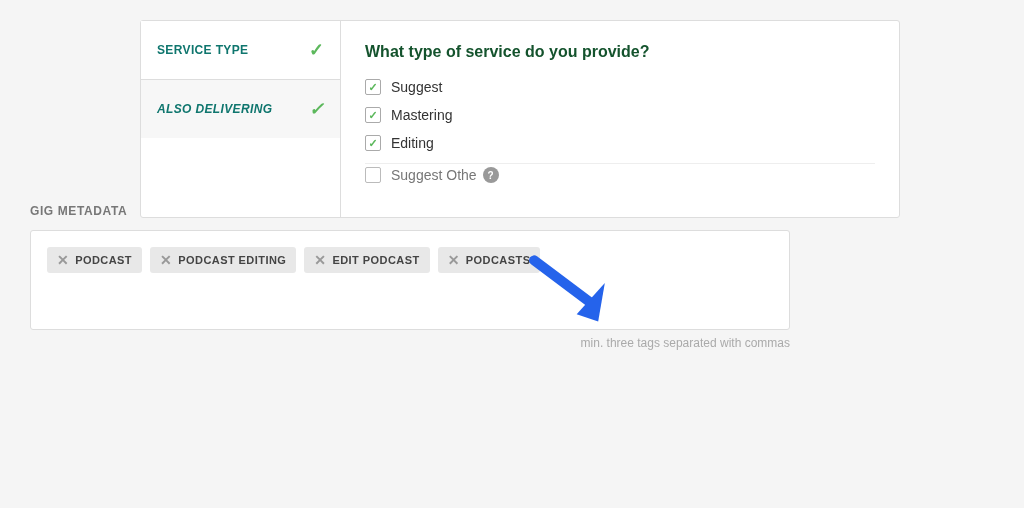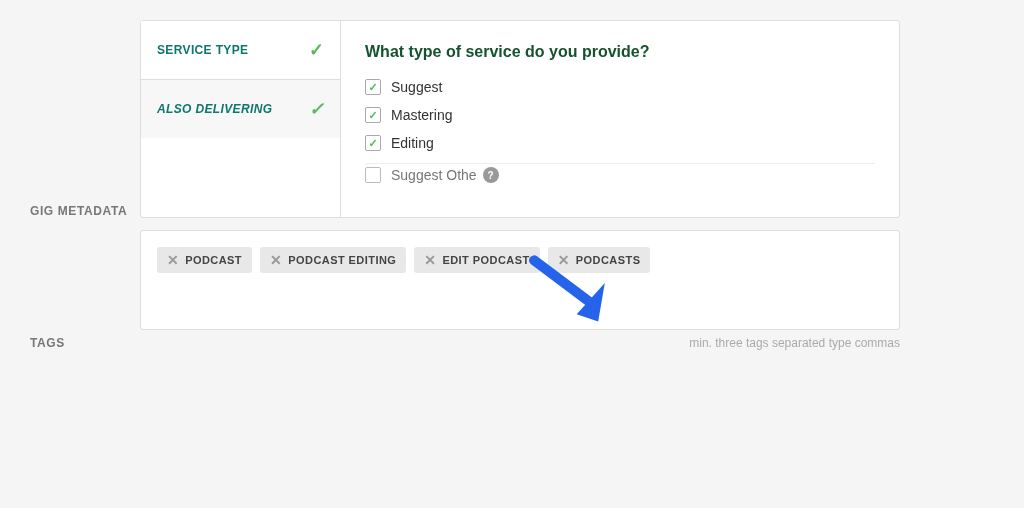--- a/index.html
+++ b/index.html
@@ -285,21 +285,20 @@
     <svg width="120" height="120" viewBox="0 0 120 120" xmlns="http://www.w3.org/2000/svg">
 
       <g transform="rotate(-30, 60, 60)">
         <line x1="30" y1="20" x2="60" y2="90" stroke="#2563EB" stroke-width="10" stroke-linecap="round"></line>
         <polygon points="40,88 80,75 55,105" fill="#2563EB"></polygon>
       </g>
     </svg>
   </div>
 
   <div class="section-row" style="margin-top: 10px;">
-    <div class="section-label">TAGS</div>
 
     <div style="flex:1; max-width: 760px;">
       <div class="tags-panel">
         <div class="tags-row">
           <div class="tag-chip">
             <span class="tag-remove-icon">✕</span>
             <span>PODCAST</span>
           </div>
           <div class="tag-chip">
             <span class="tag-remove-icon">✕</span>
@@ -308,17 +307,17 @@
           <div class="tag-chip">
             <span class="tag-remove-icon">✕</span>
             <span>EDIT PODCAST</span>
           </div>
           <div class="tag-chip">
             <span class="tag-remove-icon">✕</span>
             <span>PODCASTS</span>
           </div>
         </div>
       </div>
-      <div class="tags-hint">min. three tags separated type commas</div>
+      <div class="tags-hint">min. three tags separated with commas</div>
     </div>
   </div>
 
 </div>
 
 </body></html>

